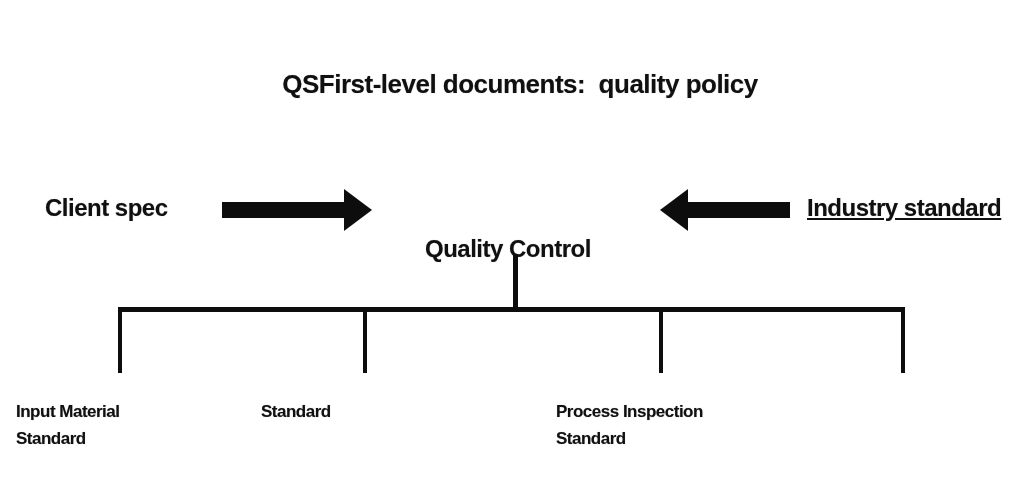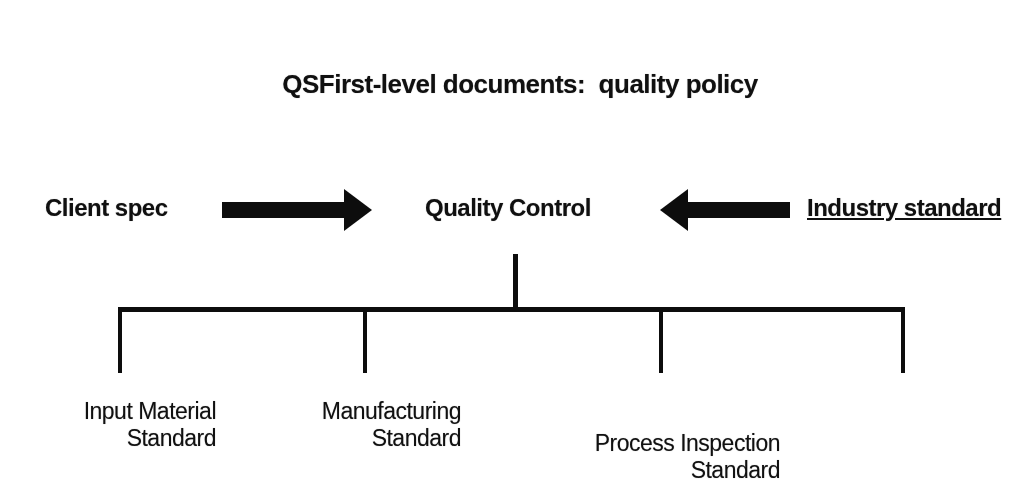--- a/index.html
+++ b/index.html
@@ -34,21 +34,21 @@
     line-height: 32px;
     letter-spacing: -0.5px;
   }
   .mid {
     top: 194px;
     font-size: 24px;
     line-height: 28px;
     letter-spacing: -0.5px;
   }
   .lbl-client    { left: 45px; }
-  .lbl-quality   { left: 425px; }
+  .lbl-quality   { left: 425px; margin-top: 41px; }
   .lbl-industry  { left: 807px; text-decoration: underline; }
   .arrow {
     position: absolute;
     top: 188px;
     height: 44px;
   }
   .arrow svg { display: block; }
   .arrow polygon, .arrow rect { fill: var(--line, #0d0d0d); }
   .arrow-right { left: 222px; width: 150px; }
   .arrow-left  { left: 660px; width: 130px; }
@@ -59,31 +59,31 @@
   .stem      { left: 513px; top: 254px; width: 5px;  height: 54px; }
   .bar       { left: 118px; top: 307px; width: 787px; height: 5px; }
   .drop      { top: 307px; width: 4px; height: 66px; }
   .drop-0    { left: 118px; }
   .drop-1    { left: 363px; }
   .drop-2    { left: 659px; }
   .drop-3    { left: 901px; }
   .node {
     position: absolute;
     top: 398px;
-    font-weight: normal;
-    font-size: 23px;
+    font-weight: bold;
+    font-size: 17px;
     line-height: 27px;
     letter-spacing: -0.5px;
-    text-align: right;
+    text-align: left;
     color: var(--text, #101010);
     text-shadow: 0 0 1px rgba(16,16,16,0.35);
   }
   .node-0 { left: 16px;  width: 200px; }
   .node-1 { left: 261px; width: 200px; }
-  .node-2 { left: 556px; width: 224px; margin-top: 32px; }
+  .node-2 { left: 556px; width: 224px; }
   .node-3 { left: 796px; width: 224px; }
 </style>
 </head>
 <body>
 
 <div class="stage">
 
   <div class="lbl title">QSFirst-level documents:  quality policy</div>
 
   <div class="lbl mid lbl-client">Client spec</div>
@@ -112,21 +112,20 @@
   <div class="line drop drop-1"></div>
   <div class="line drop drop-2"></div>
   <div class="line drop drop-3"></div>
 
   <div class="node node-0">
     <div>Input Material</div>
     <div>Standard</div>
   </div>
 
   <div class="node node-1">
-    <div>Manufacturing</div>
     <div>Standard</div>
   </div>
 
   <div class="node node-2">
     <div>Process Inspection</div>
     <div>Standard</div>
   </div>
 
 
 </div>

